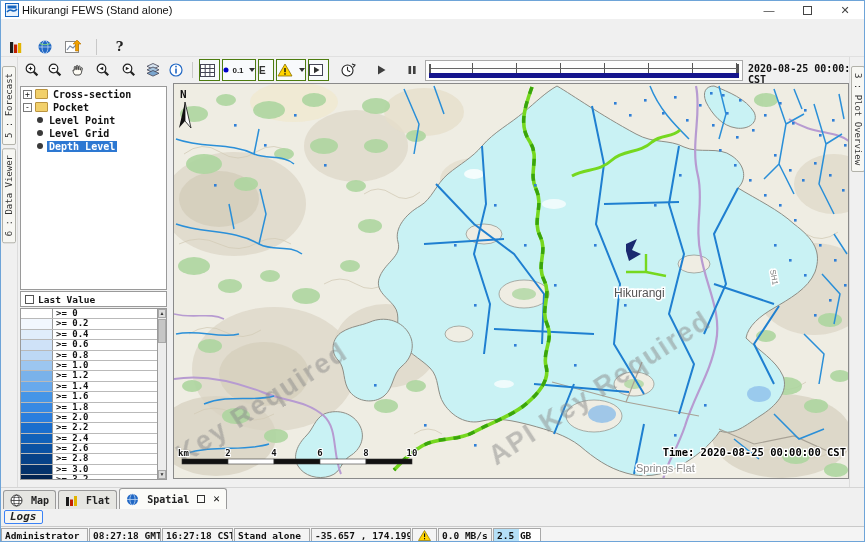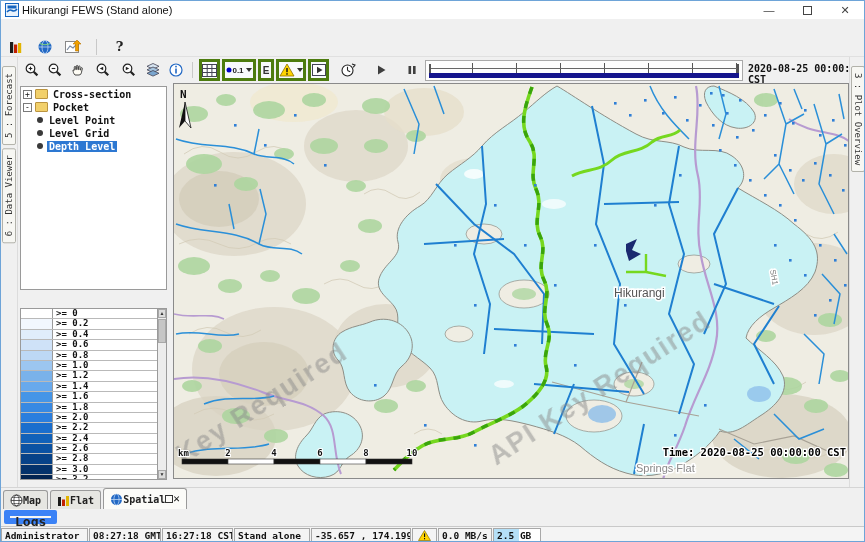--- a/index.html
+++ b/index.html
@@ -22,21 +22,21 @@
              border-bottom:1px solid #e2e2e2; }
   .menu-item { padding:2px 6px; }
 
   
   .toolbar1 { position:absolute; left:0; top:36px; width:100%; height:20px; background:#f0f0f0;
               display:flex; align-items:center; gap:8px; padding-left:4px; border-bottom:1px solid #e0e0e0; }
   .toolbar2 { position:absolute; left:17px; top:56px; width:830px; height:26px; background:#f0f0f0;
               display:flex; align-items:center; gap:2px; padding-left:3px; }
   .tbtn { width:21px; height:22px; display:flex; align-items:center; justify-content:center; }
   .tbtn.big { width:24px; }
-  .boxed { border:3px solid #4d7c0f; background:#f8fafc; }
+  .boxed { border:1px solid #4d7c0f; background:#f8fafc;justify-content:space-between; }
   .sep { width:1px; height:16px; background:#c8c8c8; margin:0 4px; }
   .caret { width:0; height:0; border-left:3px solid transparent; border-right:3px solid transparent;
            border-top:4px solid #333; margin-left:2px; }
   .help-q { font-size:13px; font-weight:bold; color:#222; font-family:"DejaVu Serif",serif; }
 
   .timeline { position:absolute; left:424px; top:59px; width:318px; height:21px;
               border:1px solid #a9a9a9; background:#fdfdfd; }
   .timeline .ruler { position:absolute; left:3px; right:3px; top:2px; height:10px;
       background:repeating-linear-gradient(to right, transparent 0 43px, #555 43px 44px); }
   .timeline .rail { position:absolute; left:3px; right:3px; top:7px; height:0; border-top:1px solid #666; }
@@ -86,31 +86,31 @@
   .vs-thumb { position:absolute; left:0; top:10px; width:8px; height:24px; background:#c6c6c6; border:1px solid #a8a8a8; }
 
   
   .map-wrap { position:absolute; left:172px; top:82px; width:676px; height:396px; border:1px solid #8a8a8a;
               background:#efede3; overflow:hidden; }
   .splitter { position:absolute; left:166px; top:82px; width:6px; height:396px; background:#f0f0f0; }
 
   
   .bottom-tabs { position:absolute; left:0; top:486px; width:100%; height:22px; background:#f0f0f0;
                  border-top:1px solid #d5d5d5; display:flex; align-items:flex-end; gap:2px; padding:0 0 0 2px; }
-  .btab { display:flex; align-items:center; gap:0; height:19px; padding:0 6px;
+  .btab { display:flex; align-items:center; gap:8px; height:19px; padding:0 6px;
           border:1px solid #9a9a9a; border-bottom:none; border-radius:3px 3px 0 0; background:#e6e6e2;
           font-family:"DejaVu Sans Mono",monospace; font-size:10px; font-weight:bold; color:#222; }
   .btab.active { background:#fbfbf8; height:21px; }
   .mini-restore { width:8px; height:8px; border:1.5px solid #333; }
   .mini-close { font-size:11px; font-weight:bold; color:#111; line-height:8px; }
 
   .logs-row { position:absolute; left:0; top:508px; width:100%; height:17px; background:#f0f0f0; }
-  .logs-btn { position:absolute; left:3px; top:1px; height:14px; padding:0 5px; border:6px solid #3b82f6;
+  .logs-btn { position:absolute; left:3px; top:1px; height:14px; padding:0 5px; border:1px solid #3b82f6;
               border-radius:2px; background:#f6f6f3; font-family:"DejaVu Sans Mono",monospace;
-              font-size:13px; font-weight:bold; color:#222; line-height:12px; }
+              font-size:11px; font-weight:bold; color:#222; line-height:12px;font-style:italic; }
 
   
   .statusbar { position:absolute; left:0; top:525px; width:100%; height:17px; background:#f4f4f4;
                border-top:1px solid #c9c9c9; display:flex; align-items:stretch;
                font-family:"DejaVu Sans Mono",monospace; font-size:9.5px; font-weight:bold; color:#111; }
   .scell { border:1px solid #a8a8a8; margin:1px 1px 1px 0; padding:1px 3px; white-space:nowrap;
            overflow:hidden; display:flex; align-items:center; }
   .scell.mem { background:linear-gradient(to right,#b5e0f7 0 55%, #ffffff 55%); }
 </style>
 </head>
@@ -331,20 +331,24 @@
         <span class="bullet"></span>
       <span class="lbl">Level Grid</span>
     </div>
     <div class="tree-row selected">
       <span class="indent"></span>
         <span class="bullet"></span>
       <span class="lbl">Depth Level</span>
     </div>
   </div>
 
+  <div class="legend-head">
+    <span class="cb"></span>
+    <span>Last Value</span>
+  </div>
   <div class="legend-box">
     <div class="legend-rows" id="legend-rows">
         <div class="legend-row">
           <span class="sw" style="background: rgb(255, 255, 255);"></span>
           <span class="lv">&gt;= 0</span>
         </div>
         <div class="legend-row">
           <span class="sw" style="background: rgb(242, 247, 254);"></span>
           <span class="lv">&gt;= 0.2</span>
         </div>

